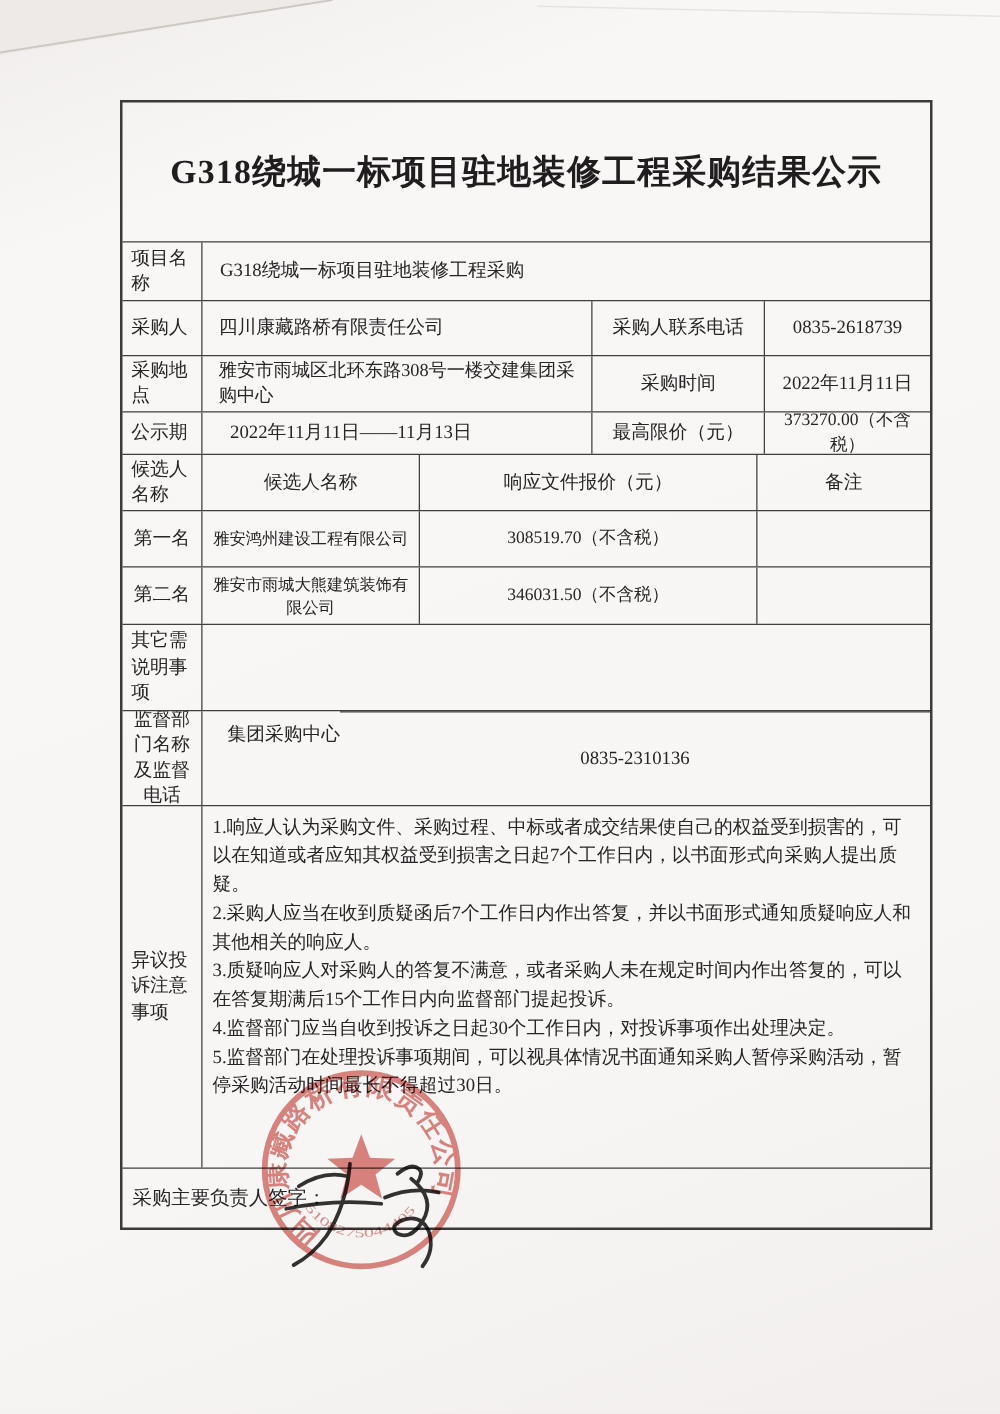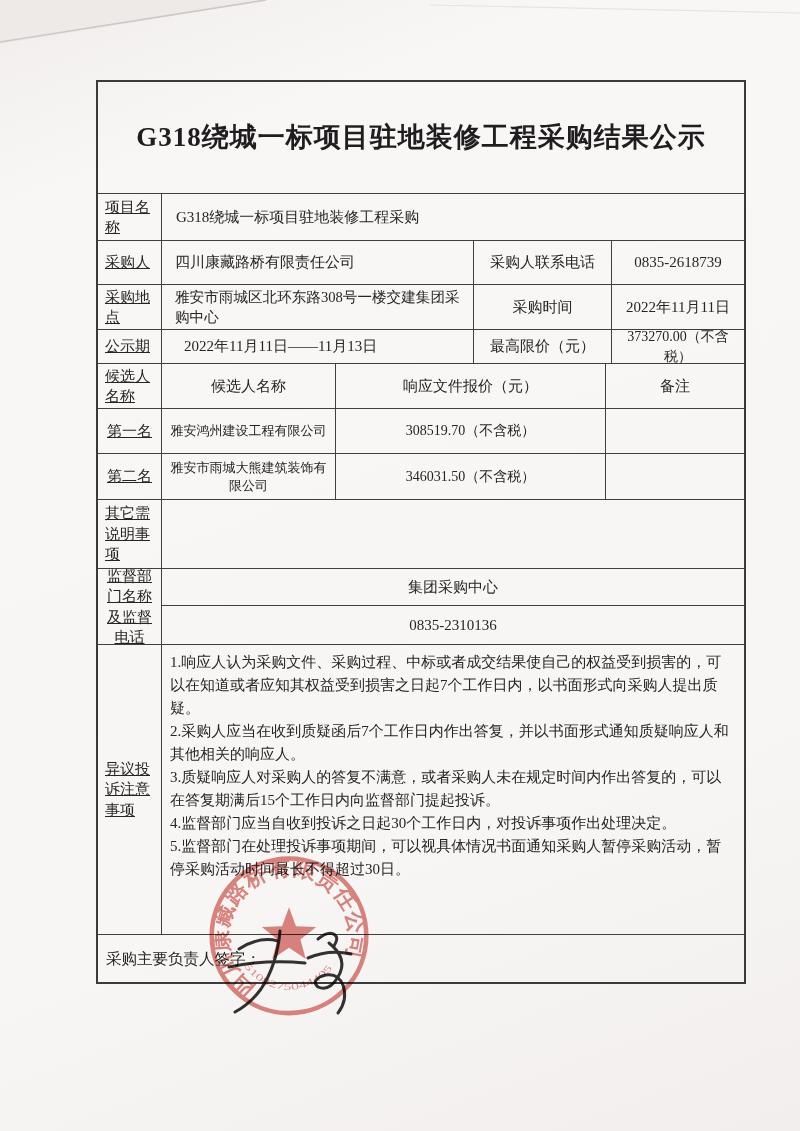--- a/index.html
+++ b/index.html
@@ -30,41 +30,41 @@
   .trow:first-child{border-top:none;}
   .c{
     border-left:1.5px solid #413e3f;
     box-sizing:border-box;
     display:flex;align-items:center;
     padding:2px 6px;
     font-size:15px;line-height:1.36;
     overflow:hidden;
   }
   .c:first-child{border-left:none;}
-  .w-label{width:63px;padding:2px 7px;text-decoration:underline;}
+  .w-label{width:63px;padding:2px 7px;}
   .grow{flex:1;}
   .center{justify-content:center;text-align:center;}
   .r-title{height:111px;}
   .title-cell{flex:1;justify-content:center;font-size:27px;font-weight:bold;letter-spacing:1px;color:#1f1d1e;}
   .r-info1{height:46px;}
   .r-info2{height:43px;}
   .r-info3{height:44px;}
   .r-info4{height:33px;}
   .w-val{width:312px;padding-left:13px;}
   .w-sublabel{width:138px;font-family:Liberation Serif, serif;}
   .r-chead{height:44px;}
   .w-cname{width:174px;}
   .w-cprice{width:270px;}
   .r-cand1{height:44px;}
   .r-cand2{height:45px;}
   .cand-name{font-size:13px;}
   .cand-price{font-size:14px;}
   .r-other{height:68px;}
   .r-superv{height:75px;padding:0;}
-  .superv-right{flex:1;display:flex;flex-direction:column;border-left:1.5px solid #413e3f;}
+  .superv-right{flex:1;display:flex;flex-direction:row;border-left:1.5px solid #413e3f;padding-left:20px;}
   .superv-sub{flex-基:auto;display:flex;align-items:center;justify-content:center;font-size:15px;}
   .superv-sub1{height:36px;}
   .superv-sub2{flex:1;border-top:1.5px solid #413e3f;}
   .r-objection{height:289px;}
   .objection-cell{flex:1;flex-direction:column;align-items:flex-start;padding:6px 10px 26px 8px;}
   .objection-cell div{font-size:15px;line-height:23px;text-align:left;}
   .r-sign{height:47px;}
   .sign-cell{flex:1;padding-left:8px;font-size:15.5px;}
   .loc-val{font-size:14.6px;line-height:1.4;}
   

